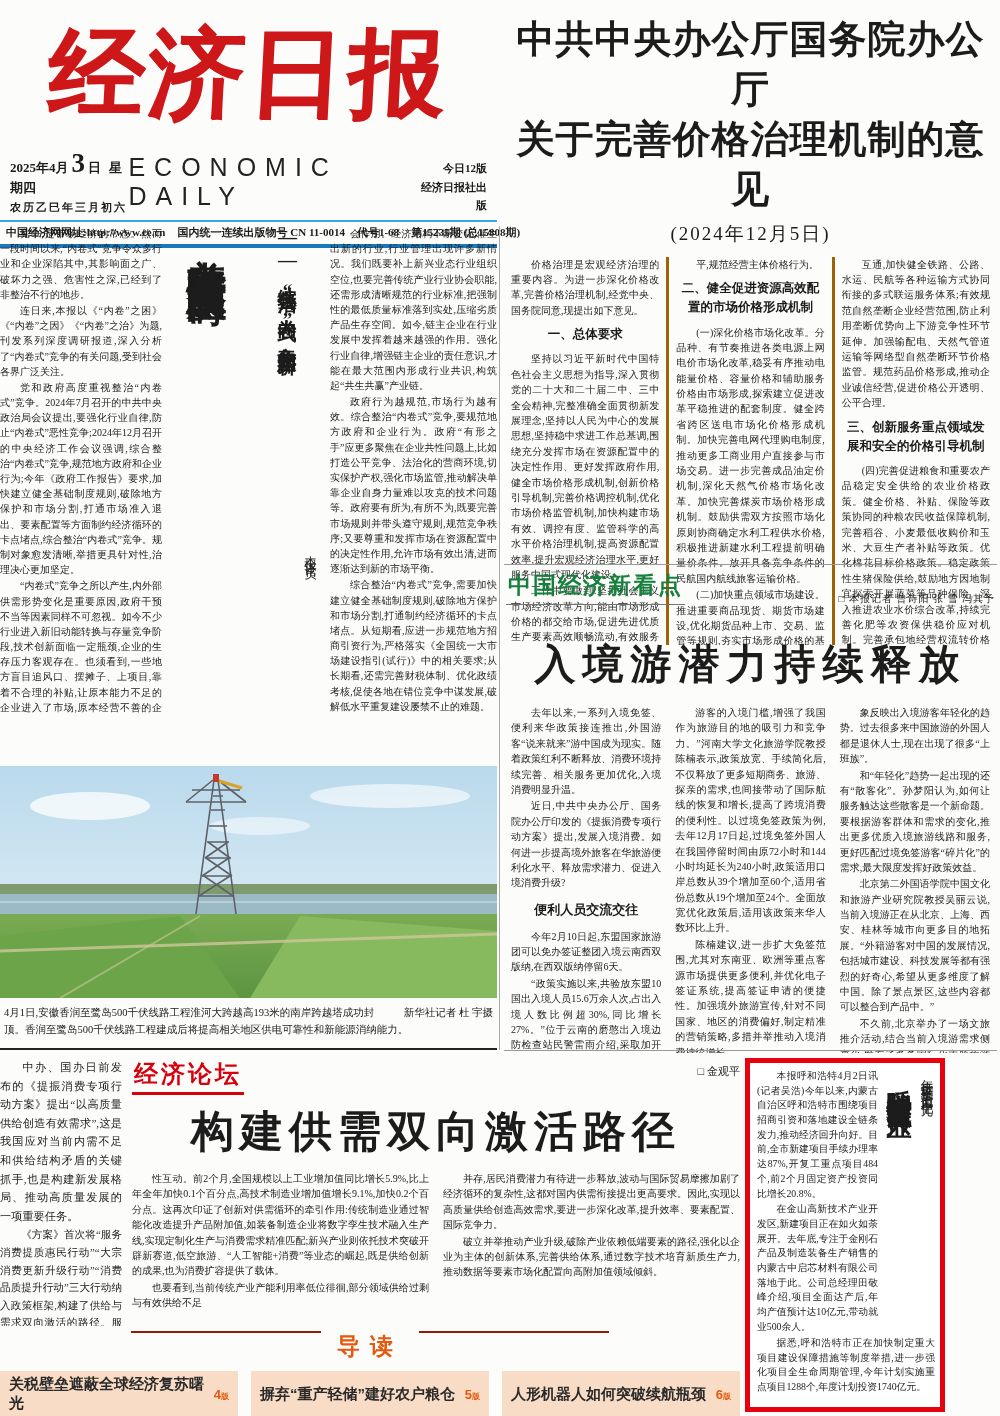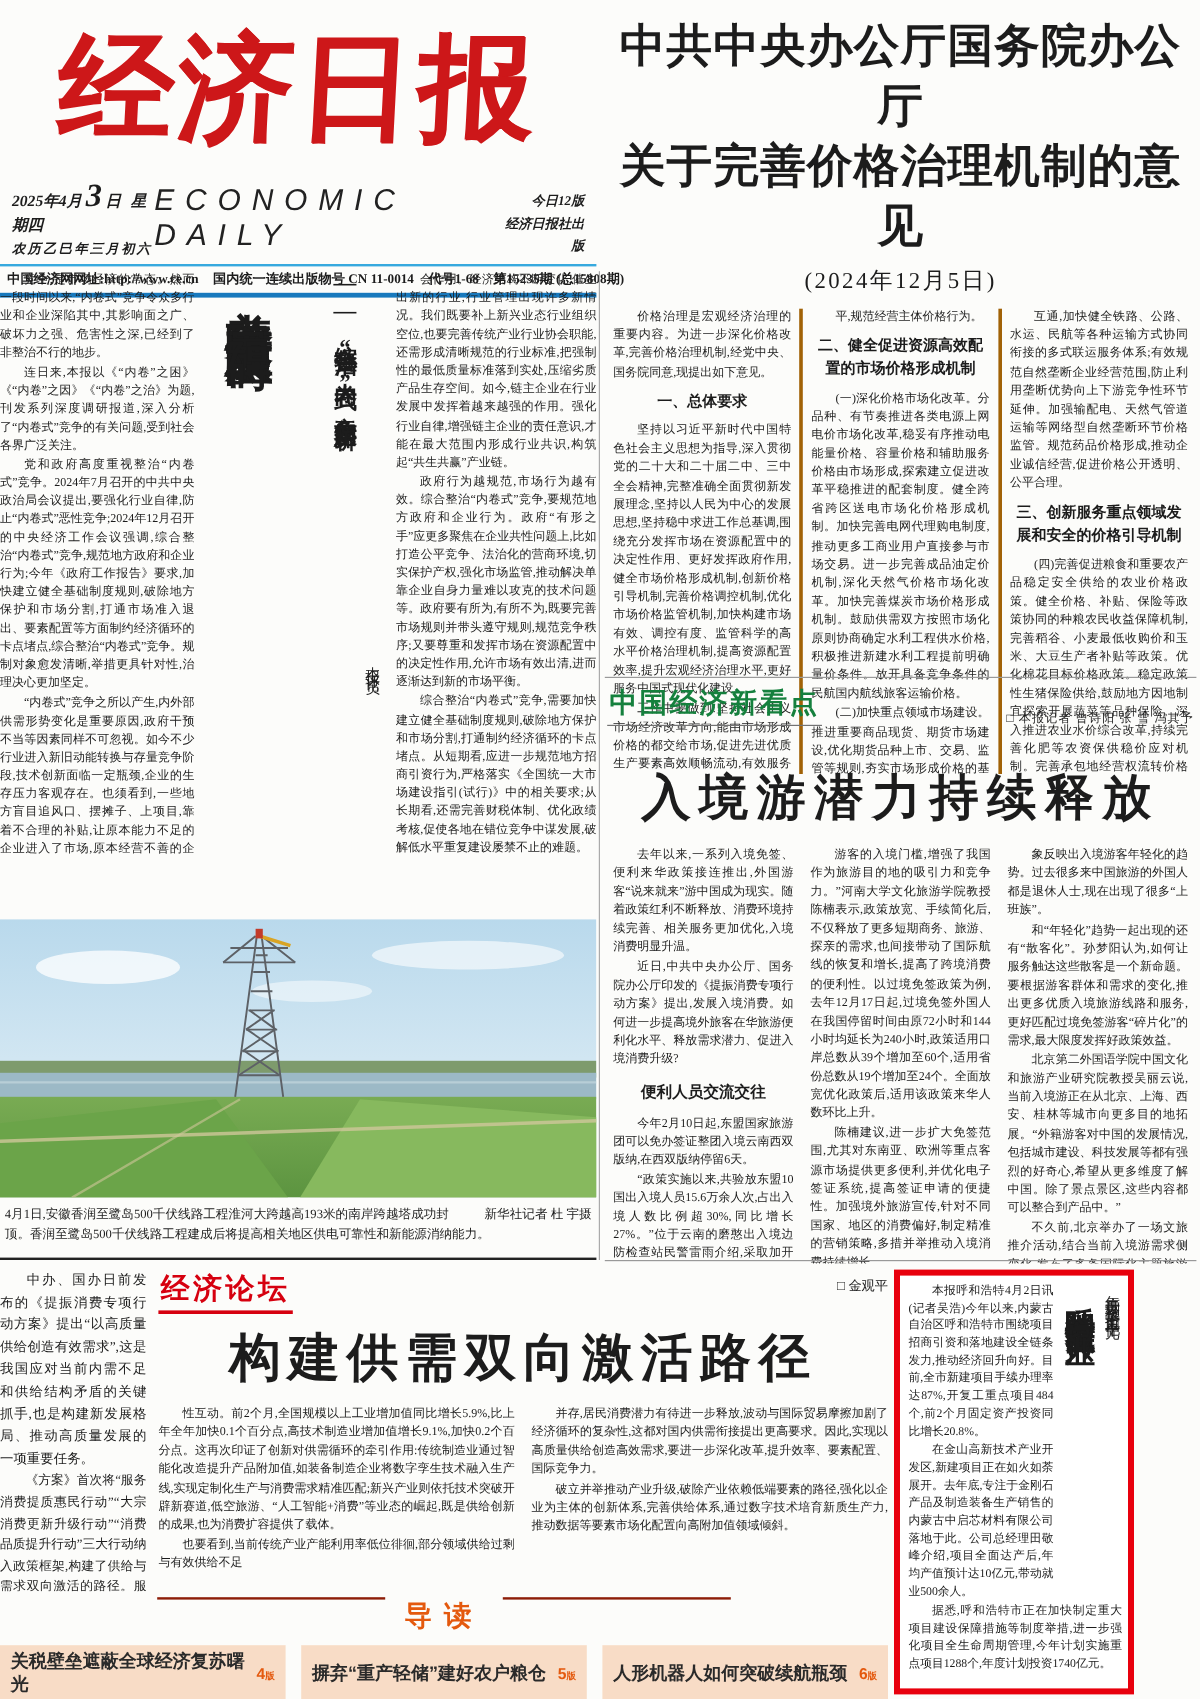--- a/index.html
+++ b/index.html
@@ -5,21 +5,21 @@
   * { margin:0; padding:0; box-sizing:border-box; }
   body { background:#888; }
   .page { position:relative; width:1000px; height:1416px; margin:0 auto; background:#fcfcfa;
           font-family:"Liberation Serif","DejaVu Serif",serif; color:#1c1c1c; overflow:hidden; }
 
   
   .masthead { position:absolute; left:0; top:0; width:497px; }
   .brand { height:148px; line-height:146px; text-align:center; font-size:96px; font-weight:900;
            color:#cd1719; letter-spacing:4px; transform:skewX(-3deg);
            text-shadow:1px 1px 0 #cd1719; font-family:"DejaVu Serif",serif; }
-  .mast-row { display:flex; justify-content:flex-start; align-items:flex-end; padding:0 10px;font-style:italic; }
+  .mast-row { display:flex; justify-content:flex-start; align-items:flex-end; padding:0 10px; }
   .date-block { font-size:13px; font-weight:bold; }
   .big-day { font-size:27px; font-weight:900; margin:0 3px; }
   .wk { margin-left:8px; }
   .lunar { font-size:11px; margin-top:3px; letter-spacing:2px; font-weight:bold; }
   .english { font-size:25px; letter-spacing:9px; font-family:"Liberation Sans",sans-serif;
              color:#222; padding-bottom:4px; }
   .pub-block { font-size:11px; text-align:right; font-weight:bold; line-height:1.7; }
   .info-bar { margin-top:5px; border-top:2px solid #36a9de; border-bottom:4px solid #1879bd;
               padding:3px 6px 4px; font-size:11px; font-weight:bold; display:flex; gap:12px; white-space:nowrap; }
 

